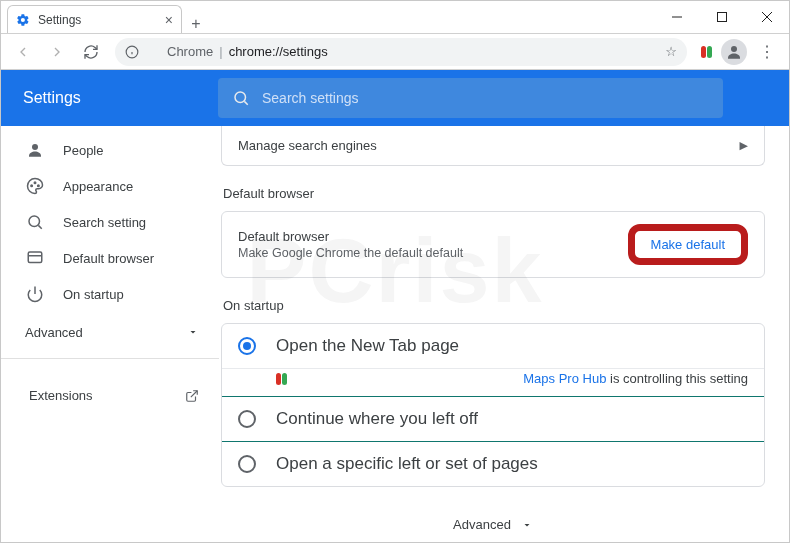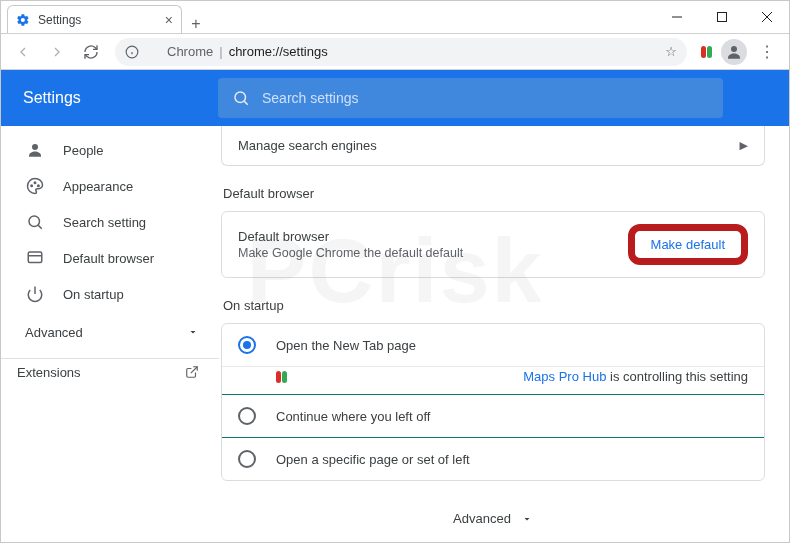--- a/index.html
+++ b/index.html
@@ -49,40 +49,40 @@
 
 .body-row { flex: 1; display: flex; overflow: hidden; }
 
 
 .sidebar { width: 218px; padding-top: 6px; display: flex; flex-direction: column; font-size: 13px; color: #3c4043; }
 .side-item { height: 36px; display: flex; align-items: center; padding-left: 24px; cursor: pointer; }
 .side-item .si-icon { width: 20px; height: 20px; margin-right: 18px; color: #5f6368; display: flex; align-items: center; justify-content: center; }
 .side-item .si-label { flex: 1; }
 .side-adv { height: 40px; display: flex; align-items: center; padding-left: 24px; padding-right: 20px; cursor: pointer; justify-content: space-between; }
 .side-divider { height: 1px; background: #e0e0e0; margin: 6px 0; }
-.side-link { height: 38px; display: flex; align-items: flex-start; padding-left: 16px; padding-right: 20px; cursor: pointer; gap: 48px; }
+.side-link { height: 38px; display: flex; align-items: flex-end; padding-left: 28px; padding-right: 20px; cursor: pointer; gap: 48px; }
 .side-link .ext-icon { margin-left: auto; color: #5f6368; }
 
 
 .main-panel { flex: 1; overflow-y: auto; padding: 0 24px 20px 2px; position: relative; }
 .main-panel::-webkit-scrollbar { width: 14px; }
 .main-panel::-webkit-scrollbar-thumb { background: #c1c1c1; border-radius: 7px; border: 3px solid #fff; }
 
 .card { background: #fff; border: 1px solid #dadce0; border-radius: 6px; }
 .card-row { display: flex; align-items: center; padding: 12px 16px; font-size: 13px; color: #3c4043; border-top: 1px solid #e8eaed; }
 .card-row:first-child { border-top: none; }
 .card-row .row-label { flex: 1; }
 .card-row .row-sub { color: #5f6368; font-size: 12.5px; margin-top: 2px; }
 .card-row .row-arrow { color: #5f6368; font-size: 11px; }
 
 .section-title { font-size: 13px; color: #3c4043; margin: 20px 0 10px 2px; }
 
 .btn-outline { border: 7px solid #b91c1c; background: #fff; color: #1a73e8; font-size: 13px; padding: 6px 16px; border-radius: 12px; cursor: pointer; }
 
-.radio-row { display: flex; align-items: center; padding: 12px 16px; font-size: 13px; color: #3c4043; }
+.radio-row { display: flex; align-items: center; padding: 12px 16px; font-size: 17px; color: #3c4043; }
 .radio-row + .radio-row, .ctrl-row + .radio-row { border-top: 1px solid #0f766e; }
 .radio { width: 18px; height: 18px; border: 2px solid #5f6368; border-radius: 50%; margin-right: 20px; display: flex; align-items: center; justify-content: center; }
 .radio.checked { border-color: #1a73e8; }
 .radio.checked::after { content: ""; width: 8px; height: 8px; background: #1a73e8; border-radius: 50%; }
 .ctrl-row { display: flex; align-items: center; padding: 2px 16px 10px 54px; font-size: 13px; color: #3c4043; border-top: 1px solid #e8eaed; justify-content: space-between; }
 .ctrl-row .ctrl-link { color: #1a73e8; }
 .ctrl-row .ctrl-rest { color: #3c4043; }
 .ctrl-row .pin-pair { margin-right: 12px; }
 
 .adv-footer { display: flex; align-items: center; justify-content: center; gap: 10px; margin-top: 30px; font-size: 13px; color: #3c4043; }
@@ -296,21 +296,21 @@
             <span>
               <span class="ctrl-link">Maps Pro Hub</span><span class="ctrl-rest"> is controlling this setting</span>
             </span>
           </div>
           <div class="radio-row">
             <span class="radio"></span>
             <span>Continue where you left off</span>
           </div>
           <div class="radio-row">
             <span class="radio"></span>
-            <span>Open a specific page or set of left</span>
+            <span>Open a specific left or set of pages</span>
           </div>
         </div>
 
         <div class="adv-footer">
           <span>Advanced</span>
           <span>
               <svg width="12" height="12" viewBox="0 0 24 24" fill="currentColor">
                 <path d="M7 10l5 5 5-5z"></path>
               </svg>
             </span>

